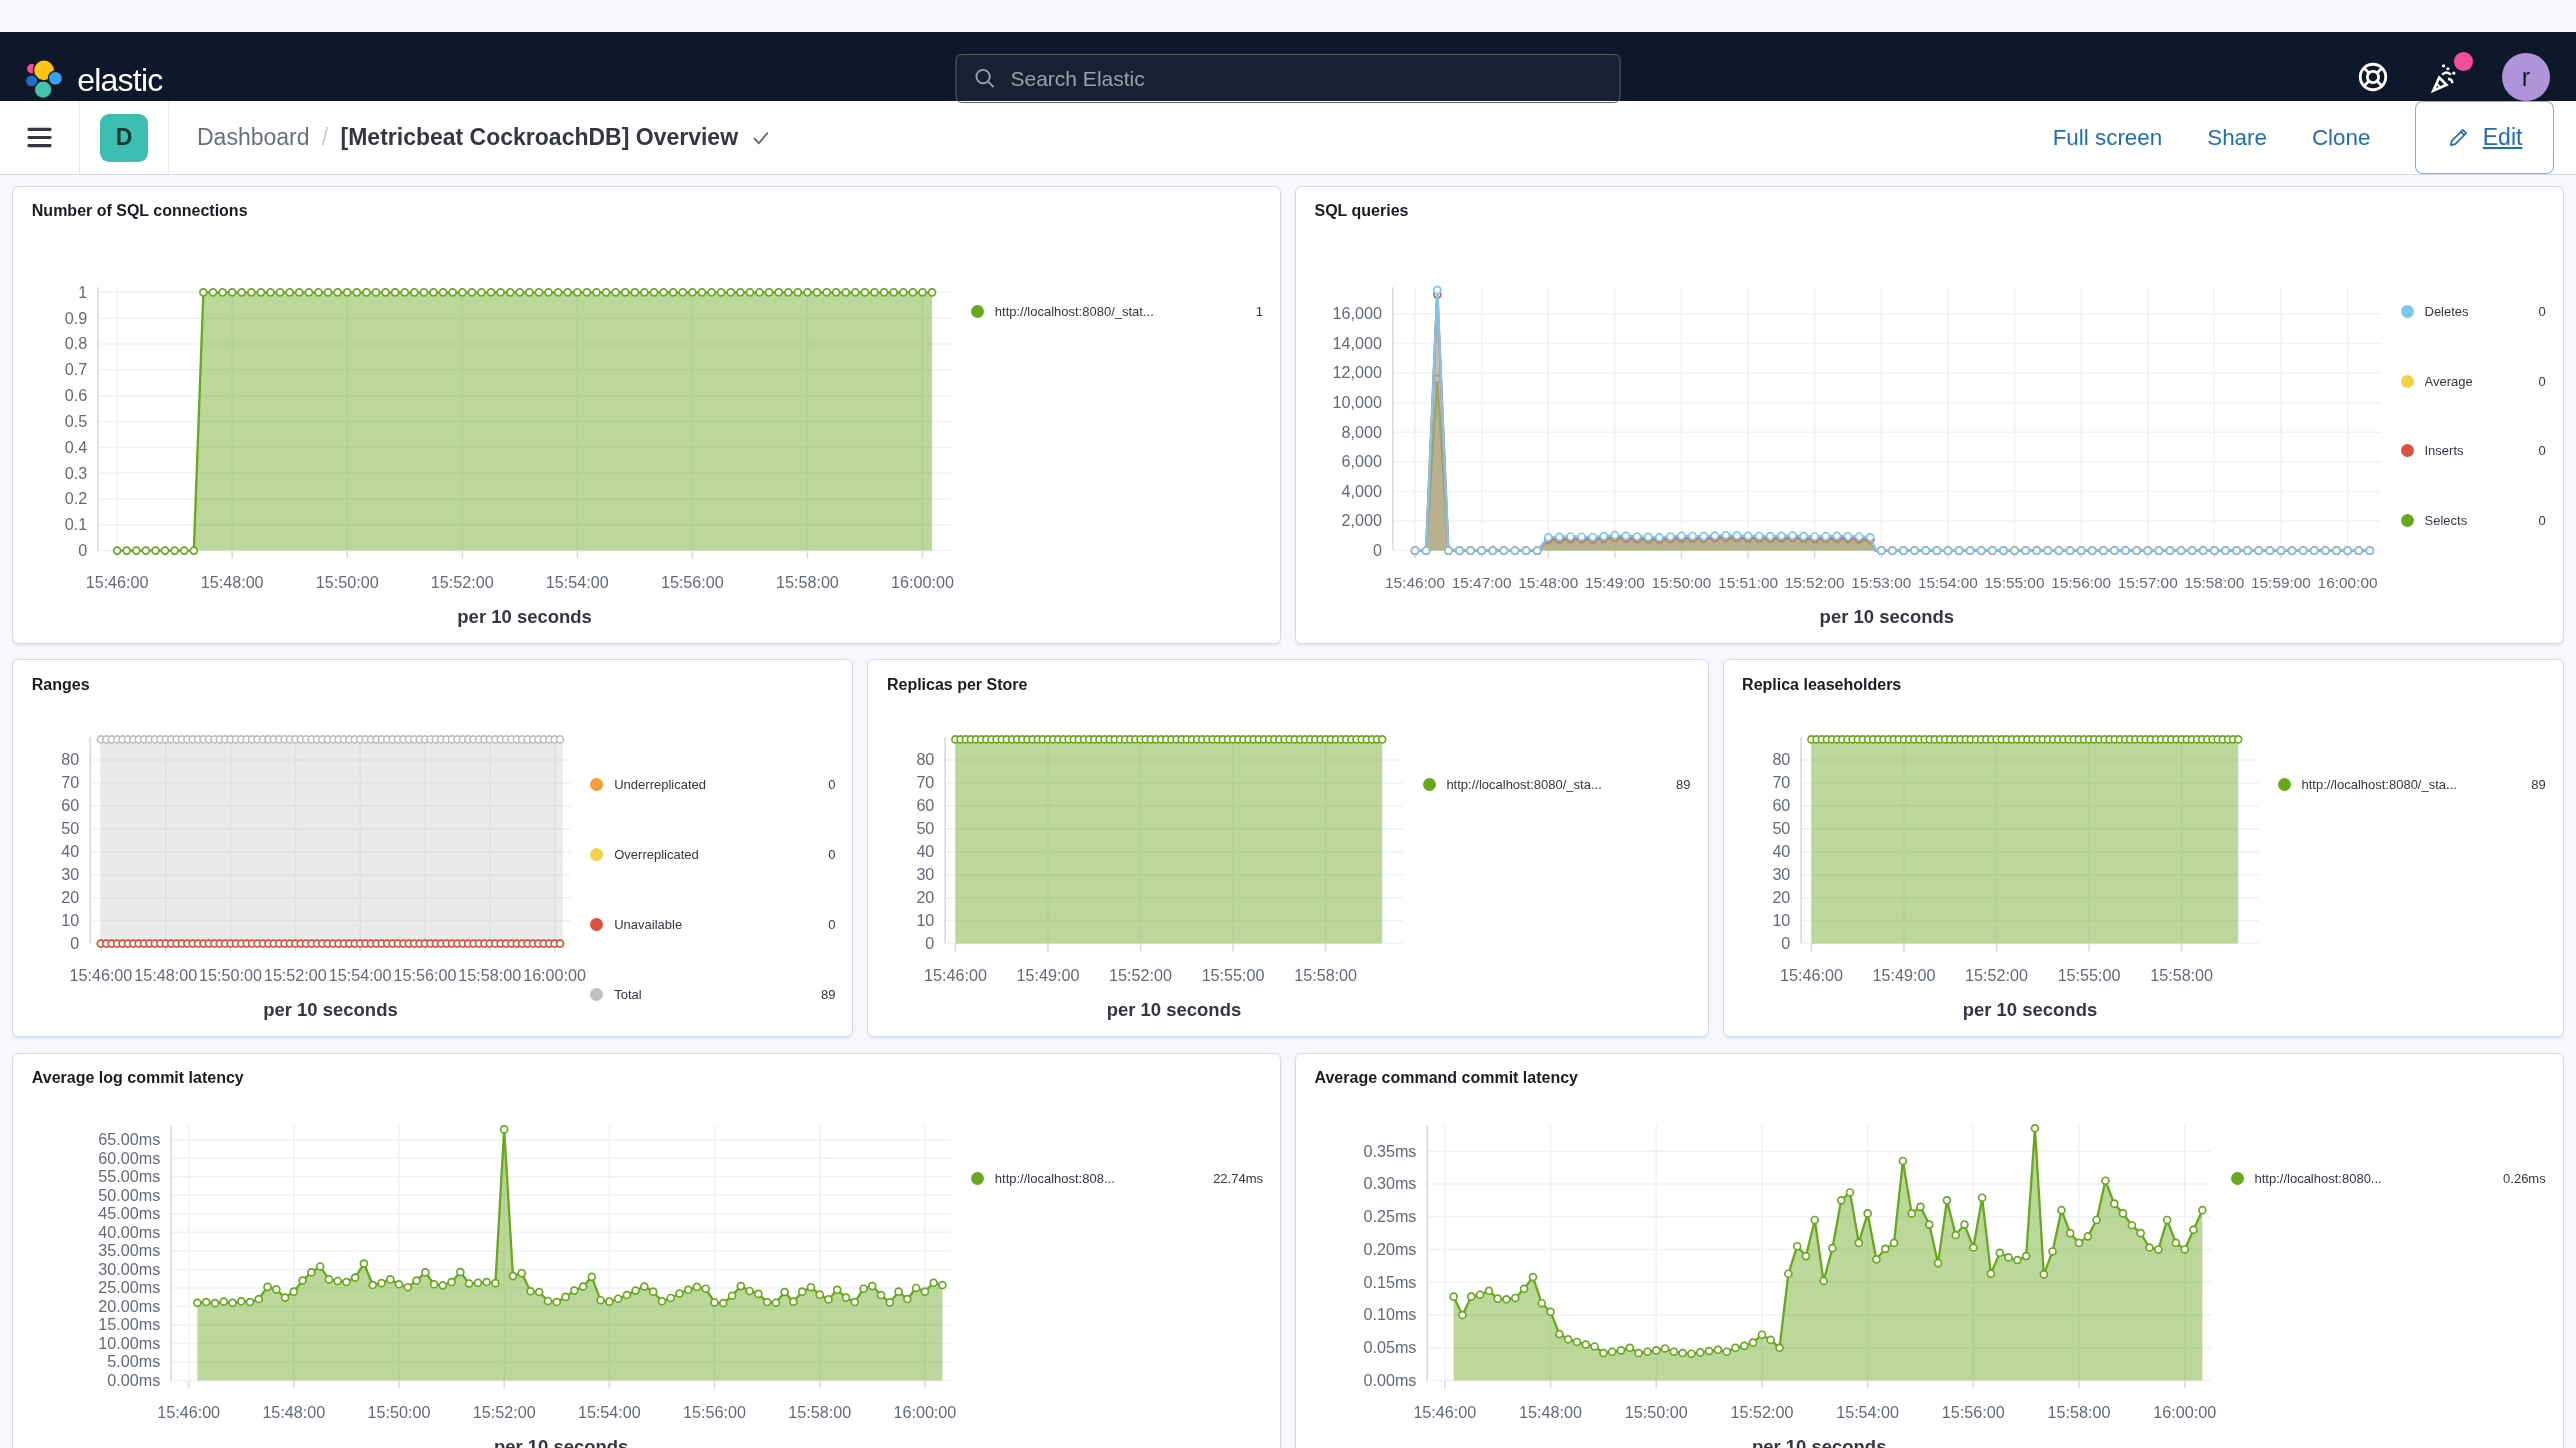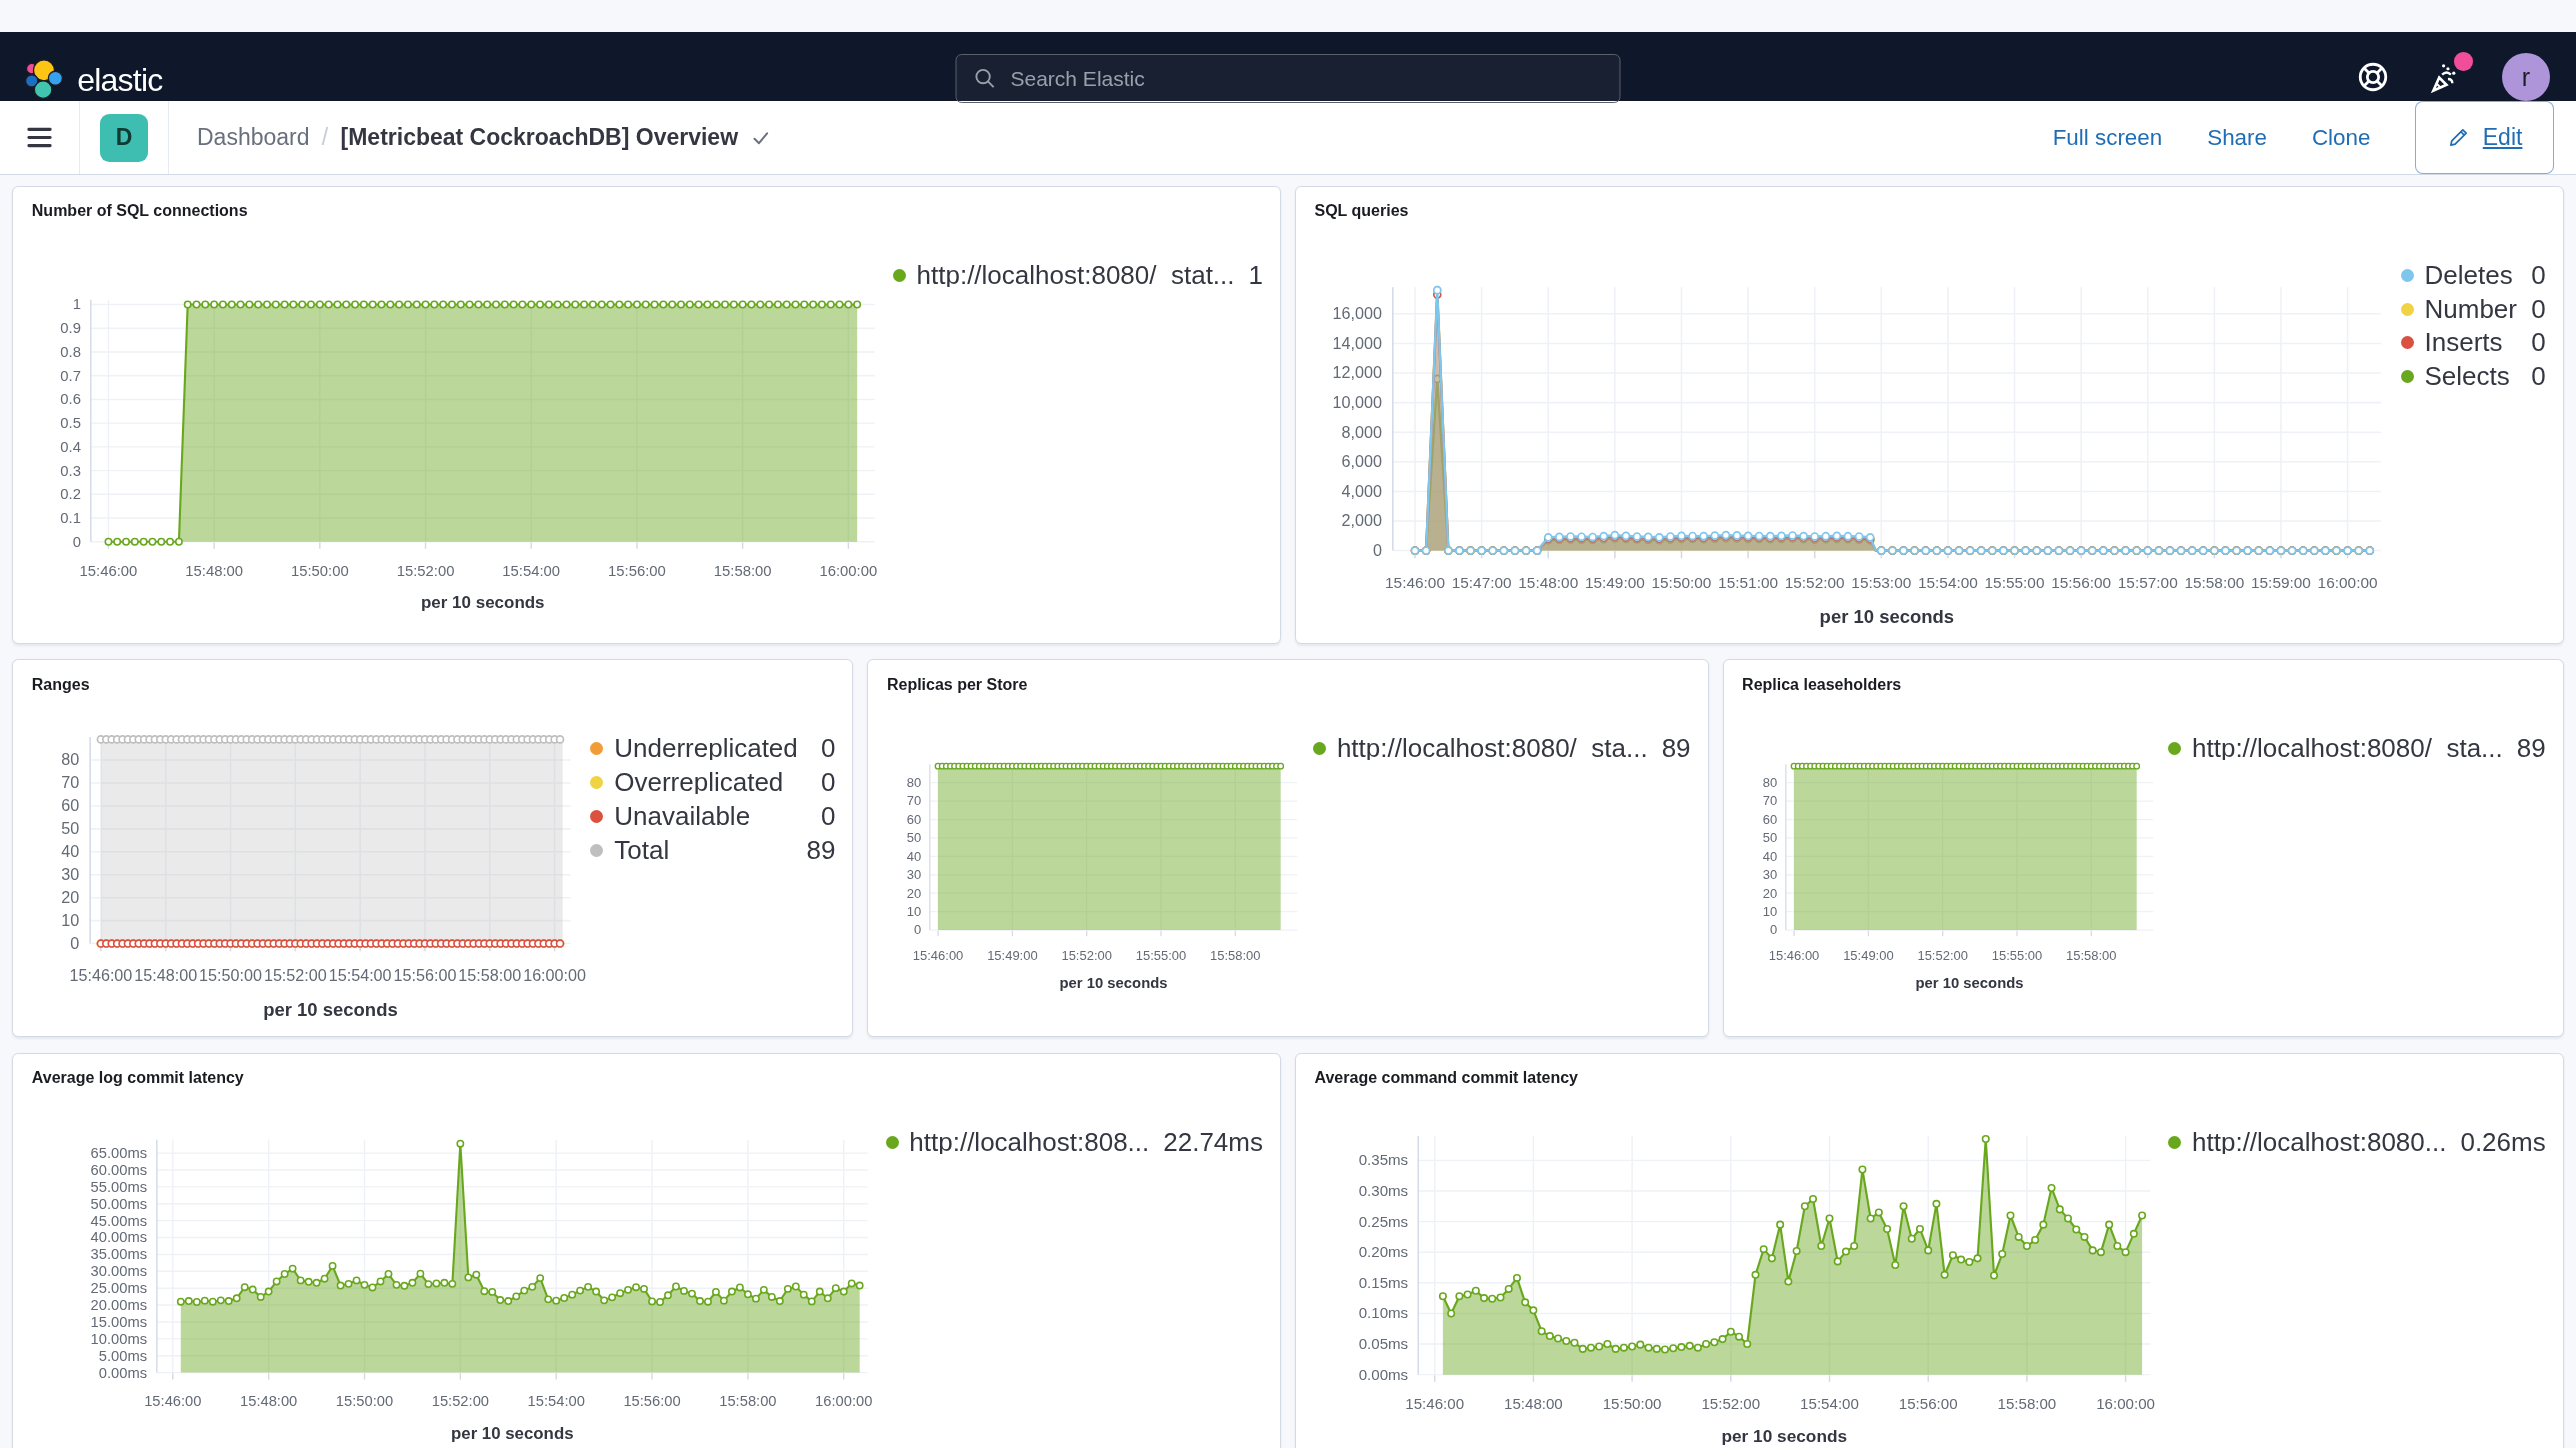--- a/index.html
+++ b/index.html
@@ -41,21 +41,21 @@
   .panel { background: #fff; border: 0.8px solid #D3DAE6; border-radius: 6.2px; box-shadow: 0 1.5px 2.3px rgba(152,162,179,0.18);
            display: flex; flex-direction: column; overflow: hidden; flex: 1 1 0; }
   .panel-title { font-size: 16px; font-weight: 700; color: #1A1C21; padding: 15.4px 18.5px 6.2px; flex: 0 0 54px; }
   .panel-body { flex: 1; display: flex; min-height: 0; }
   .chart-wrap { flex: 1; min-width: 0; }
   svg.chart { width: 100%; height: 100%; display: block; }
 
   .legend { display: flex; flex-direction: column; gap: 10.8px; padding: 23px 17px 0 0; flex-shrink: 0; }
   .lg-w210 { flex-basis: 162px; } .lg-w340 { flex-basis: 262px; } .lg-w370 { flex-basis: 285px; }
   .lg-w400 { flex-basis: 309px; } .lg-w430 { flex-basis: 332px; }
-  .lg-item { display: flex; align-items: center; font-size: 26px; color: #343741; line-height: 23px; cursor: pointer; }
+  .lg-item { display: flex; align-items: center; font-size: 13px; color: #343741; line-height: 23px; cursor: pointer; margin-top: 36px; }
   .lg-dot { width: 13px; height: 13px; border-radius: 50%; margin-right: 10.8px; flex: 0 0 auto; }
   .lg-label { white-space: nowrap; overflow: hidden; }
   .lg-value { margin-left: auto; padding-left: 14px; white-space: nowrap; }
 </style>
 </head>
 <body>
 
 <div id="app">
 
   <div class="navbar">
@@ -724,21 +724,21 @@
               </svg>
             </div>
           <div class="legend lg-w210">
               <div class="lg-item">
                 <span class="lg-dot" style="background: rgb(127, 198, 236);"></span>
                 <span class="lg-label">Deletes</span>
                 <span class="lg-value">0</span>
               </div>
               <div class="lg-item">
                 <span class="lg-dot" style="background: rgb(239, 211, 69);"></span>
-                <span class="lg-label">Number</span>
+                <span class="lg-label">Average</span>
                 <span class="lg-value">0</span>
               </div>
               <div class="lg-item">
                 <span class="lg-dot" style="background: rgb(219, 81, 64);"></span>
                 <span class="lg-label">Inserts</span>
                 <span class="lg-value">0</span>
               </div>
               <div class="lg-item">
                 <span class="lg-dot" style="background: rgb(105, 168, 30);"></span>
                 <span class="lg-label">Selects</span>

